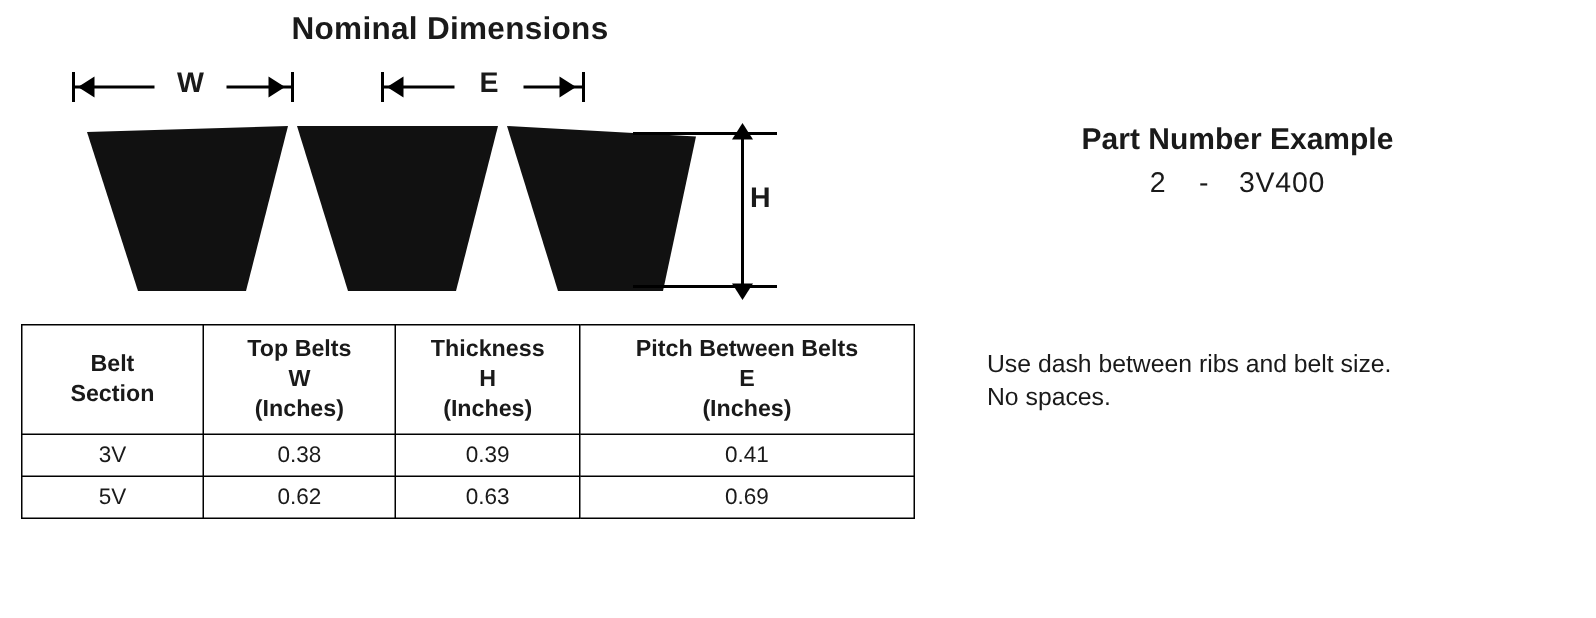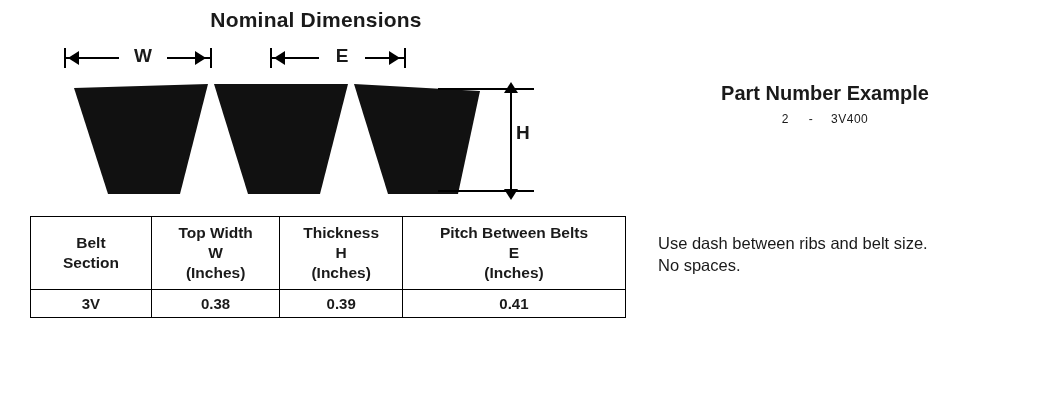--- a/index.html
+++ b/index.html
@@ -17,21 +17,21 @@
   }
   .page {
     position: relative;
     width: 1064px;
     height: 412px;
   }
 
   
   #left-panel {
     position: absolute;
-    left: 16px;
+    left: 0;
     top: 0;
     width: 610px;
     height: 412px;
   }
   #nominal-title {
     position: absolute;
     left: 0;
     top: 8px;
     width: 600px;
     text-align: center;
@@ -148,21 +148,21 @@
     position: absolute;
     left: 14px;
     top: 216px;
     border-collapse: collapse;
     font-size: 15px;
   }
   #belt-table td, #belt-table th {
     border: 1.5px solid #000;
     text-align: center;
     vertical-align: middle;
-    font-weight: bold;
+    font-weight: normal;
     padding: 0;
   }
   #belt-table thead th {
     font-weight: bold;
     font-size: 15.5px;
     line-height: 20px;
     padding: 6px 10px;
   }
   #belt-table tbody td {
     height: 27px;
@@ -190,21 +190,21 @@
     text-align: center;
     font-size: 20px;
     font-weight: bold;
   }
   #pn-row {
     position: absolute;
     left: 0;
     top: 112px;
     width: 370px;
     text-align: center;
-    font-size: 12px;
+    font-size: 19px;
     letter-spacing: 0.5px;
   }
   #pn-row .pn-rib { margin-right: 16px; }
   #pn-row .pn-dash { margin-right: 14px; }
   #pn-row .pn-size { }
 
   
   #leaders {
     position: absolute;
     left: 0;
@@ -276,21 +276,21 @@
     </div>
 
     <table id="belt-table">
       <thead>
         <tr>
           <th class="col-sec">
             <span class="hdr-line">Belt</span>
             <span class="hdr-line">Section</span>
           </th>
           <th class="col-w">
-            <span class="hdr-line">Top Width</span>
+            <span class="hdr-line">Top Belts</span>
             <span class="hdr-line">W</span>
             <span class="hdr-line">(Inches)</span>
           </th>
           <th class="col-h">
             <span class="hdr-line">Thickness</span>
             <span class="hdr-line">H</span>
             <span class="hdr-line">(Inches)</span>
           </th>
           <th class="col-e">
             <span class="hdr-line">Pitch Between Belts</span>
@@ -299,20 +299,26 @@
           </th>
         </tr>
       </thead>
       <tbody>
         <tr>
           <td>3V</td>
           <td>0.38</td>
           <td>0.39</td>
           <td>0.41</td>
         </tr>
+        <tr>
+          <td>5V</td>
+          <td>0.62</td>
+          <td>0.63</td>
+          <td>0.69</td>
+        </tr>
       </tbody>
     </table>
   </div>
 
   <div id="right-panel">
 
     <div id="part-title">Part Number Example</div>
 
     <div id="pn-row">
       <span class="pn-rib">2</span>

